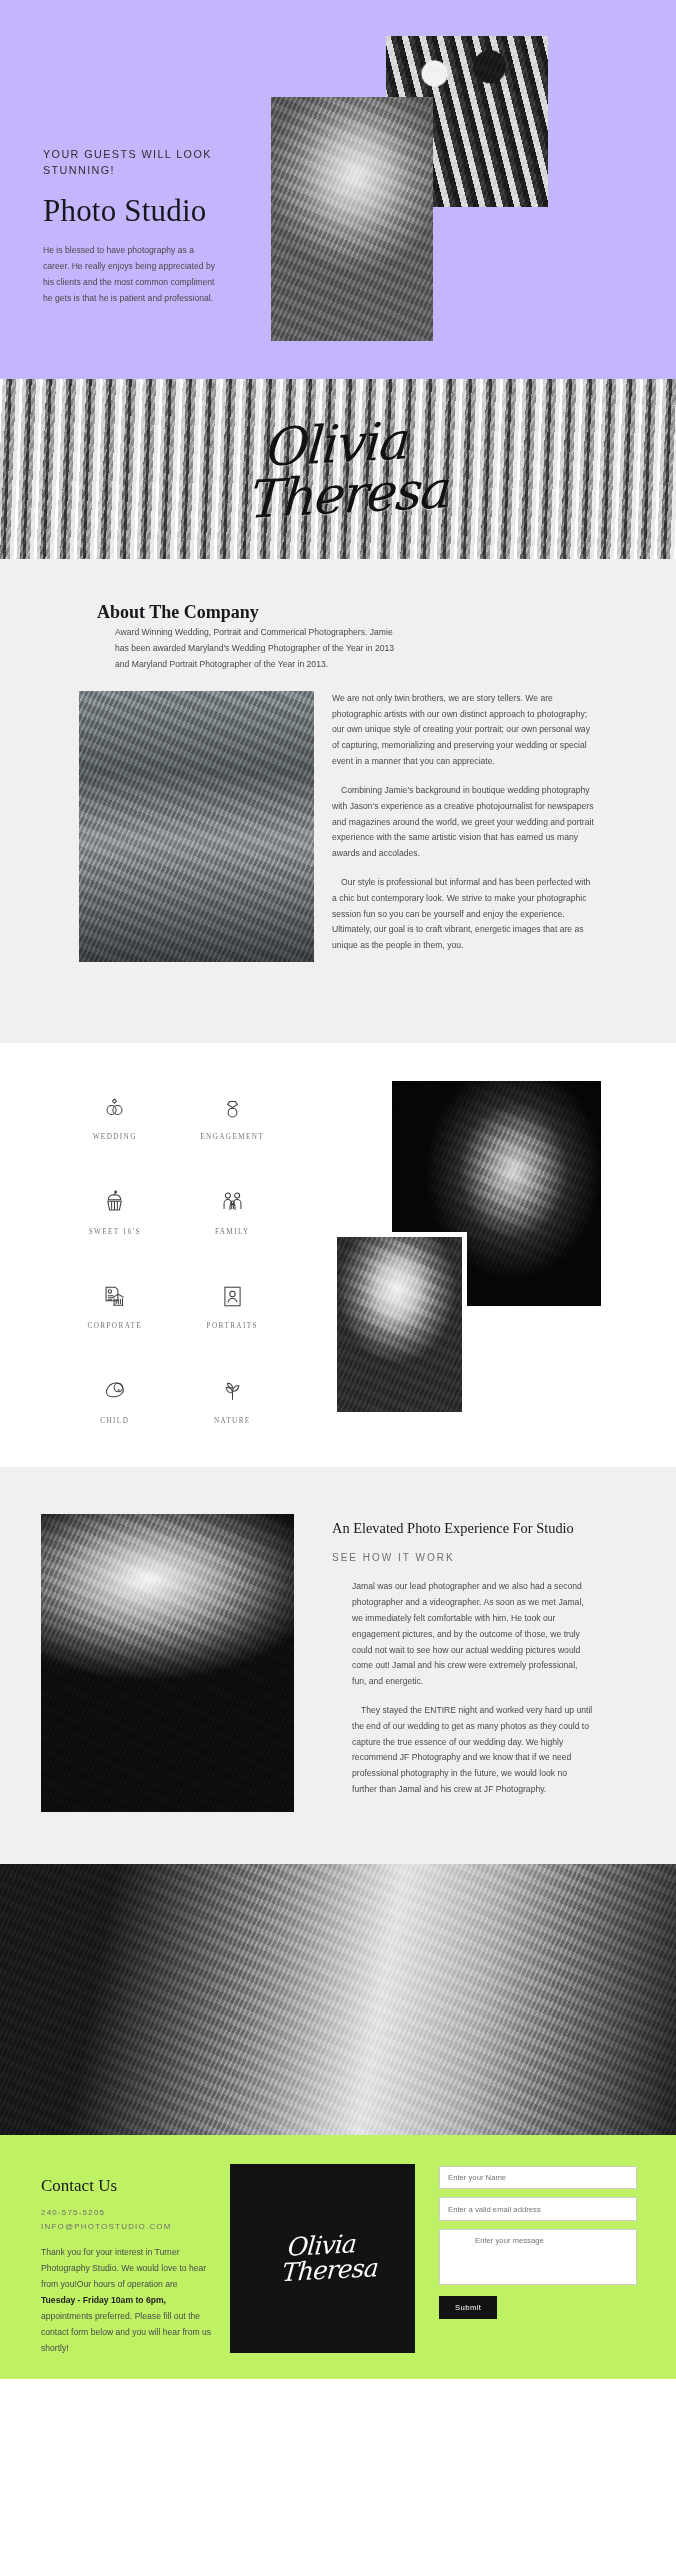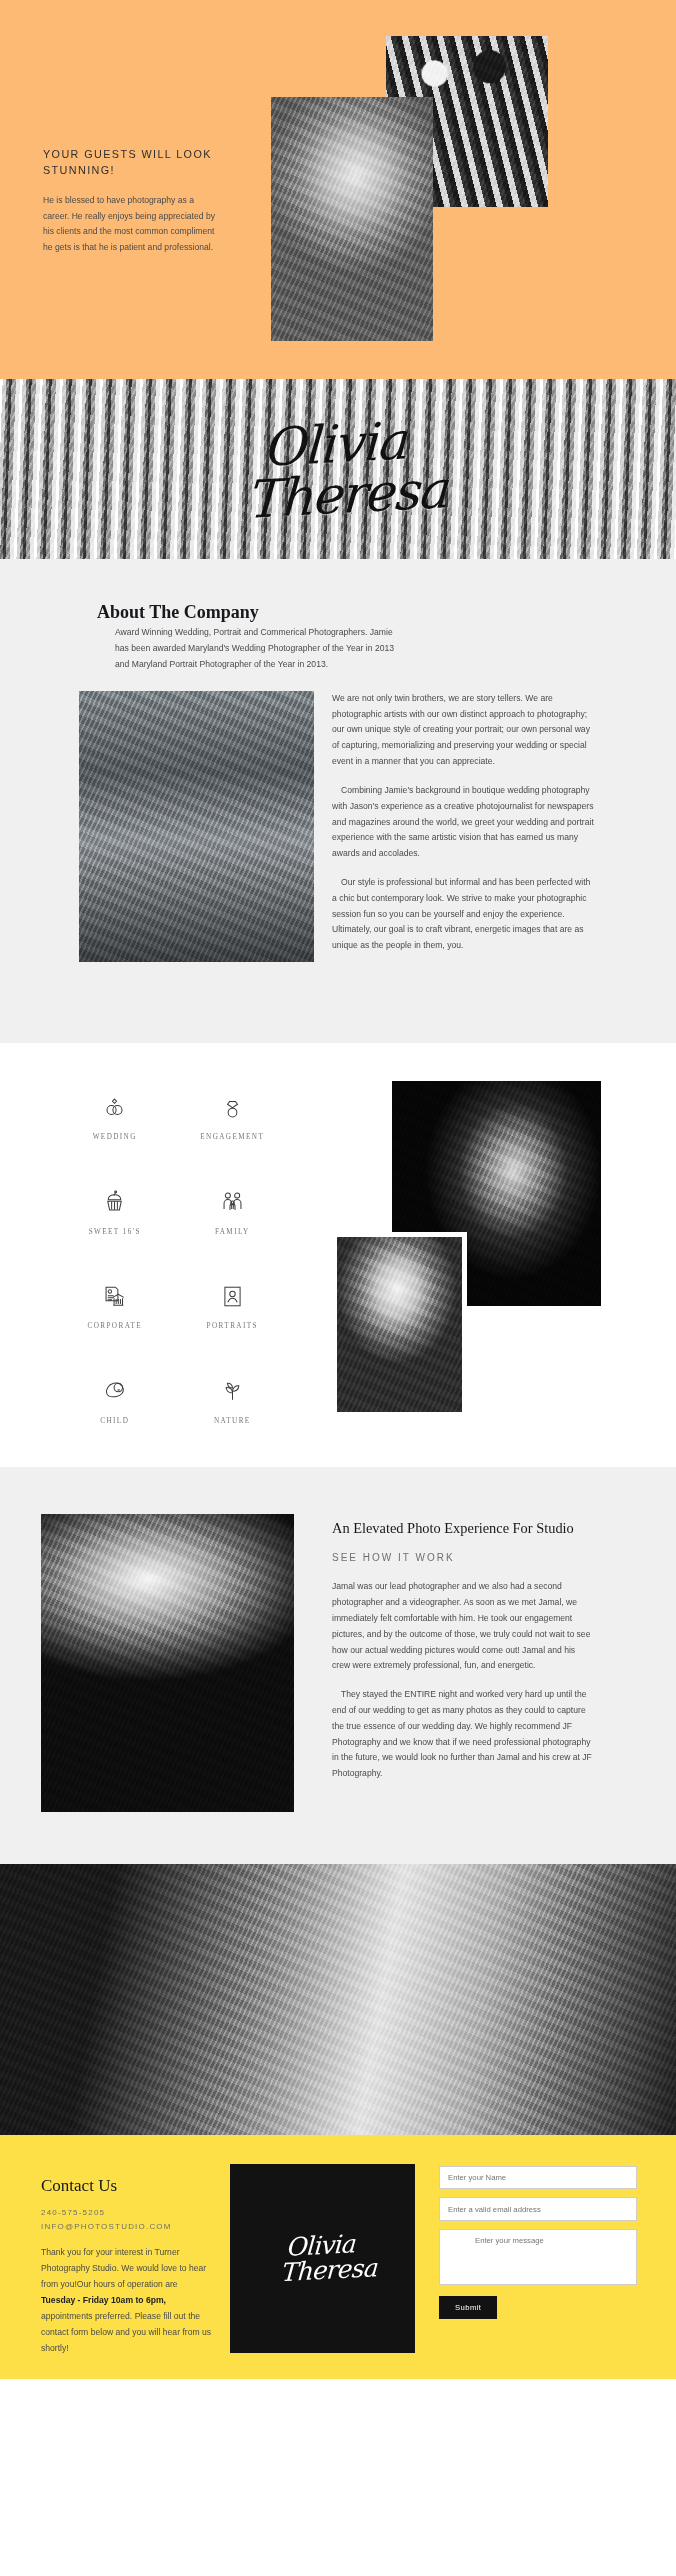--- a/index.html
+++ b/index.html
@@ -75,21 +75,21 @@
       radial-gradient(ellipse 70% 34% at 42% 22%, #f7f7f7 0%, #9e9e9e 42%, #3c3c3c 78%, #0d0d0d 100%),
       linear-gradient(200deg, #111 0%, #8a8a8a 45%, #1c1c1c 100%);
   }
   .tex-hands {
     background:
       linear-gradient(100deg, #1a1a1a 0 16%, #4a4a4a 26%, #9b9b9b 42%, #e4e4e4 56%, #b3b3b3 70%, #6a6a6a 84%, #202020 100%),
       #8d8d8d;
   }
 
   
-  .hero { position: relative; height: 379px; background: #fdba74; }
+  .hero { position: relative; height: 379px; background: #c4b5fd; }
   .hero-mural { position: absolute; left: 386px; top: 36px; width: 162px; height: 171px; }
   .hero-portrait { position: absolute; left: 271px; top: 97px; width: 162px; height: 244px; }
   .hero-text { position: absolute; left: 43px; top: 147px; width: 225px; }
   .hero-kicker { font-size: 10.8px; letter-spacing: 1.4px; color: #2e2e2e; line-height: 1.45; font-weight: 400; }
   .hero-title { font-size: 31px; font-weight: 400; color: #16181c; margin-top: 14.4px; letter-spacing: 0.2px; }
   .hero-para { margin-top: 14.4px; width: 177px; }
 
   
   .signature { position: relative; height: 180px; }
   .signature-script {
@@ -132,28 +132,28 @@
   .svc-label { margin-top: 12.6px; font-size: 7.2px; letter-spacing: 1.4px; color: #777; text-transform: uppercase; }
   .svc-img-dark { position: absolute; left: 392px; top: 38px; width: 209px; height: 225px; }
   .svc-img-hood { position: absolute; left: 332px; top: 189px; width: 135px; height: 185px; border: 5.4px solid #fff; }
 
   
   .events { background: #f0f0f0; padding: 47px 0 51px; position: relative; height: 397px; }
   .ev-img { position: absolute; left: 41px; top: 47px; width: 253px; height: 298px; }
   .ev-col { position: absolute; left: 332px; top: 51px; width: 262px; }
   .ev-title { font-size: 14.4px; line-height: 1.45; color: #16181c; font-weight: 400; }
   .ev-sub { margin-top: 10.8px; }
-  .ev-col .body-copy { margin-top: 12.6px; }
+  .ev-col .body-copy { margin-top: 12.6px; margin-left: 20px; }
   .ev-col .body-copy.indent { text-indent: 9px; }
 
   
   .hands { height: 271px; }
 
   
-  .contact { background: #fde047; padding: 40px 0 47px; position: relative; height: 244px; text-decoration: underline; }
+  .contact { background: #bef264; padding: 40px 0 47px; position: relative; height: 244px; text-decoration: underline; }
   .contact-left { position: absolute; left: 41px; top: 41px; width: 180px; }
   .contact-title { font-size: 17px; color: #16181c; font-weight: 400; }
   .contact-lines { margin-top: 10.8px; font-size: 8px; letter-spacing: 1.2px; color: #6f6f6f; line-height: 1.75; text-transform: uppercase; }
   .contact-blurb { margin-top: 10.8px; width: 171px; }
   .contact-blurb b { color: #222; }
   .contact-card {
     position: absolute; left: 230px; top: 29px;
     width: 185px; height: 189px; background: #121212;
     display: flex; flex-direction: column;
     align-items: center; justify-content: center;
@@ -179,20 +179,21 @@
 </head>
 <body>
 
 <div class="page">
 
   <section class="hero">
     <div class="ph tex-mural hero-mural"></div>
     <div class="ph tex-portrait hero-portrait"></div>
     <div class="hero-text">
       <div class="hero-kicker">YOUR GUESTS WILL LOOK STUNNING!</div>
+      <h1 class="hero-title serif">Photo Studio</h1>
       <p class="body-copy hero-para">He is blessed to have photography as a career. He really enjoys being appreciated by his clients and the most common compliment he gets is that he is patient and professional.</p>
     </div>
   </section>
 
   <section class="signature ph tex-brush">
     <div class="signature-script">
       <span class="sig-l1">Olivia</span>
       <span class="sig-l2">Theresa</span>
     </div>
   </section>

